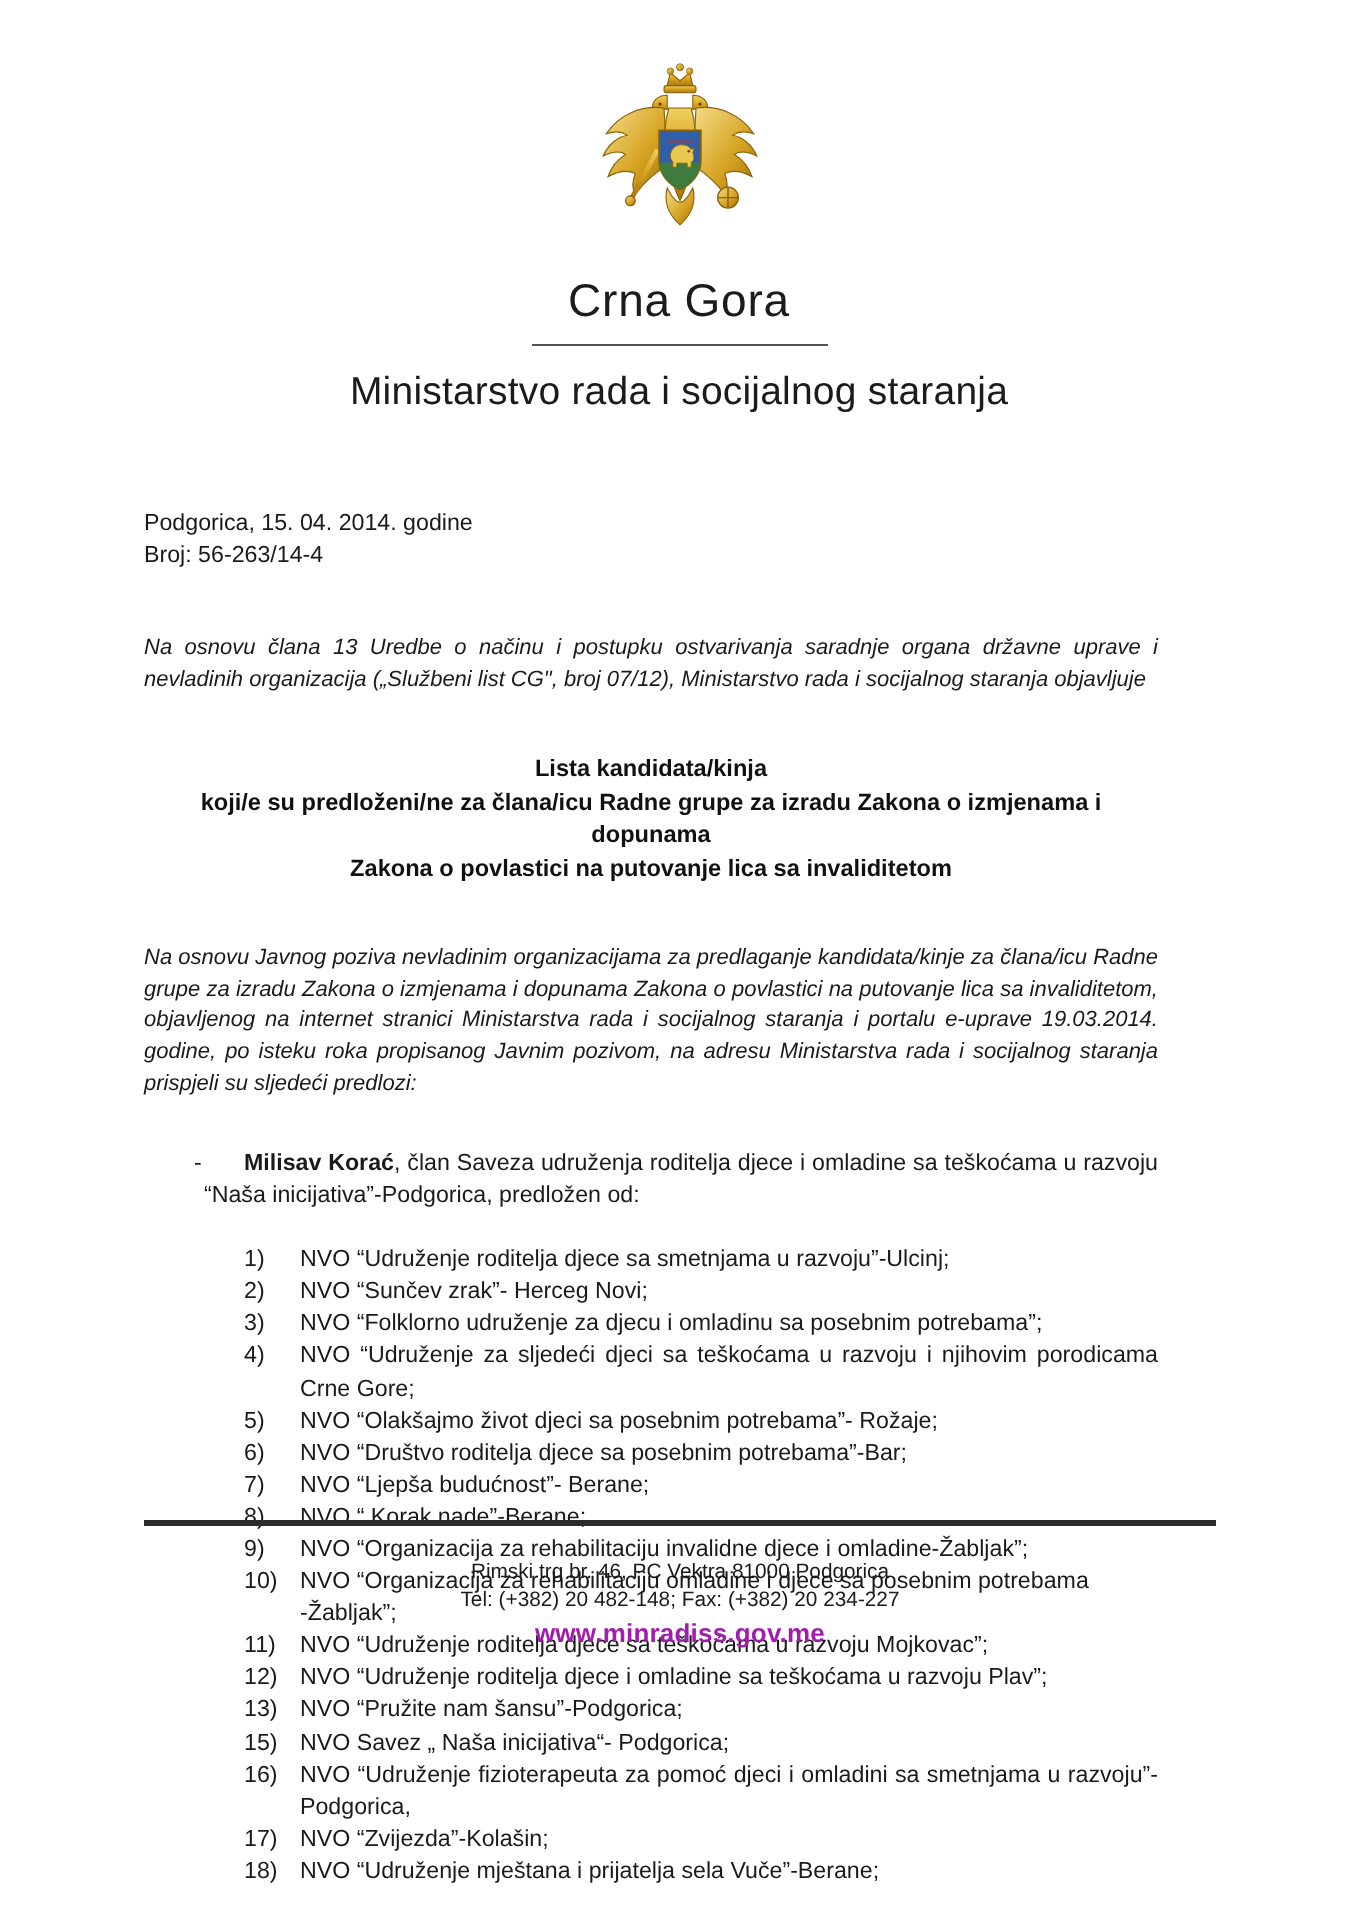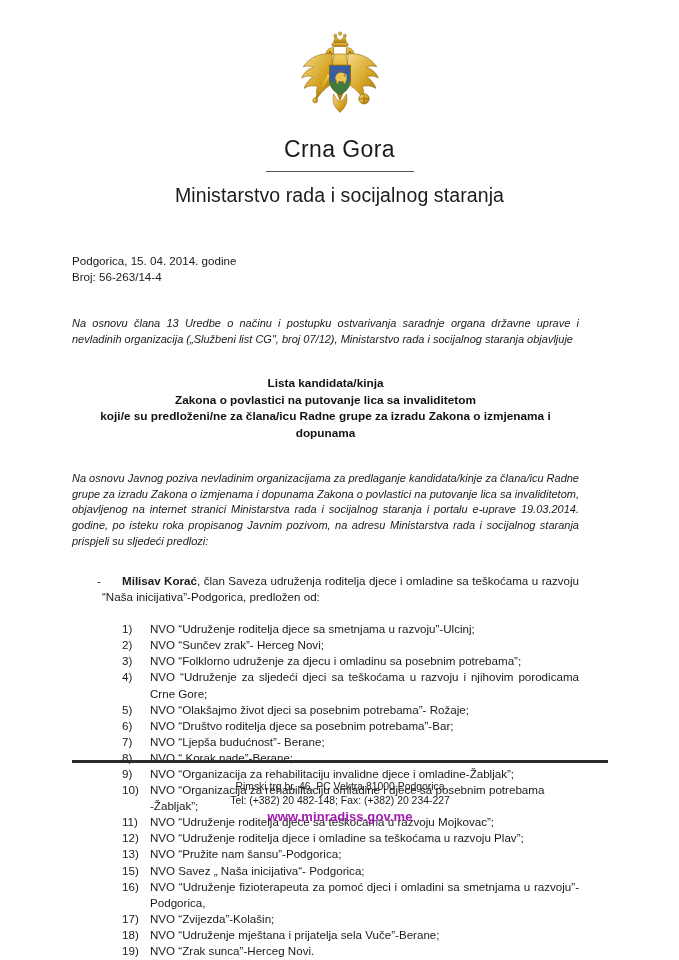--- a/index.html
+++ b/index.html
@@ -242,22 +242,22 @@
 
     <div class="meta">
       <div>Podgorica, 15. 04. 2014. godine</div>
       <div>Broj: 56-263/14-4</div>
     </div>
 
     <div class="para para-intro">Na osnovu člana 13 Uredbe o načinu i postupku ostvarivanja saradnje organa državne uprave i nevladinih organizacija („Službeni list CG", broj 07/12), Ministarstvo rada i socijalnog staranja objavljuje</div>
 
     <div class="doc-title">
       <div>Lista kandidata/kinja</div>
+      <div>koji/e su predloženi/ne za člana/icu Radne grupe za izradu Zakona o izmjenama i dopunama</div>
       <div>Zakona o povlastici na putovanje lica sa invaliditetom</div>
-      <div>koji/e su predloženi/ne za člana/icu Radne grupe za izradu Zakona o izmjenama i dopunama</div>
     </div>
 
     <div class="para para-second">Na osnovu Javnog poziva nevladinim organizacijama za predlaganje kandidata/kinje za člana/icu Radne grupe za izradu Zakona o izmjenama i dopunama Zakona o povlastici na putovanje lica sa invaliditetom, objavljenog na internet stranici Ministarstva rada i socijalnog staranja i portalu e-uprave 19.03.2014. godine, po isteku roka propisanog Javnim pozivom, na adresu Ministarstva rada i socijalnog staranja prispjeli su sljedeći predlozi:</div>
 
     <div class="candidate">
       <div class="candidate-dash">-</div>
       <div class="candidate-text"><b>Milisav Korać</b><span>, član Saveza udruženja roditelja djece i omladine sa teškoćama u razvoju “Naša inicijativa”-Podgorica, predložen od:</span></div>
     </div>
 
     <div class="nvo-list">
@@ -321,24 +321,20 @@
         <div class="nvo-num">16)</div>
         <div class="nvo-text justify">NVO “Udruženje fizioterapeuta za pomoć djeci i omladini sa smetnjama u razvoju”-Podgorica,</div>
       </div>
       <div class="nvo-row">
         <div class="nvo-num">17)</div>
         <div class="nvo-text">NVO “Zvijezda”-Kolašin;</div>
       </div>
       <div class="nvo-row">
         <div class="nvo-num">18)</div>
         <div class="nvo-text">NVO “Udruženje mještana i prijatelja sela Vuče”-Berane;</div>
-      </div>
-      <div class="nvo-row">
-        <div class="nvo-num">19)</div>
-        <div class="nvo-text">NVO “Zrak sunca”-Herceg Novi.</div>
       </div>
     </div>
   </div>
 
   <div class="footer">
     <div class="footer-rule"></div>
     <div class="footer-lines">
       <div class="footer-line">Rimski trg br. 46, PC Vektra 81000 Podgorica</div>
       <div class="footer-line">Tel: (+382) 20 482-148;  Fax: (+382) 20 234-227</div>
       <div class="footer-url">www.minradiss.gov.me</div>

